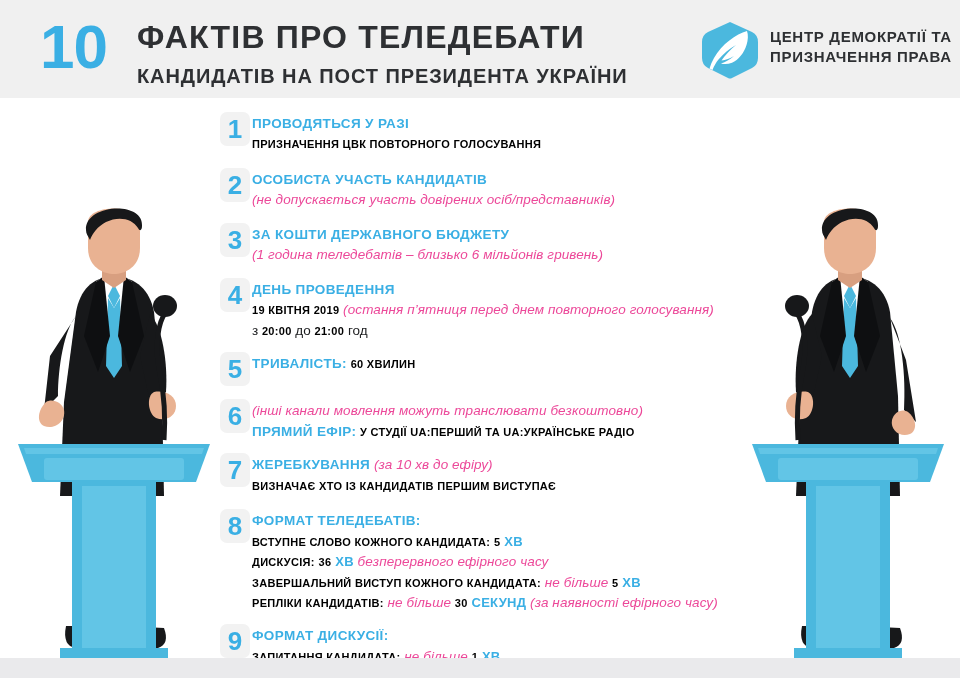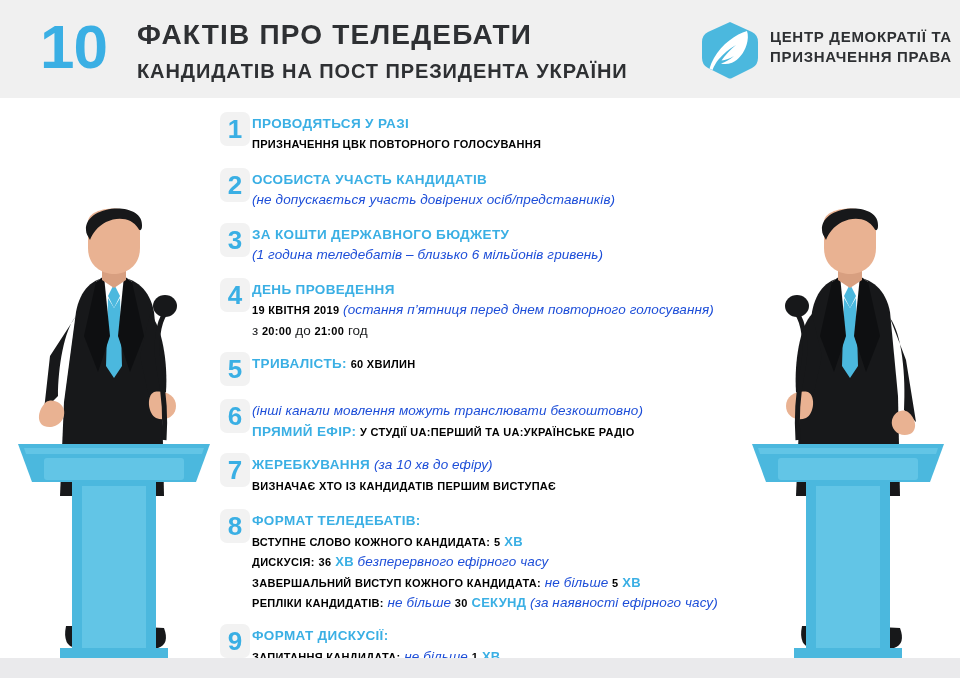--- a/index.html
+++ b/index.html
@@ -16,21 +16,21 @@
     position:absolute;left:0;top:0;width:960px;height:98px;
     background:#f0f0f0;
   }
   .hdr-num{
     position:absolute;left:40px;top:16px;
     font-size:62px;font-weight:bold;color:#3aafe4;
     letter-spacing:-1px;line-height:1;
   }
   .hdr-titles{position:absolute;left:137px;top:20px;}
   .hdr-line1{
-    font-size:28px;font-weight:bold;color:#2e3033;
+    font-size:32px;font-weight:bold;color:#2e3033;
     letter-spacing:1.2px;line-height:1.08;white-space:nowrap;
   }
   .hdr-line2{
     font-size:20px;font-weight:bold;color:#2e3033;
     letter-spacing:0.9px;line-height:1.15;margin-top:10px;white-space:nowrap;
   }
 
   
   .logo{position:absolute;left:700px;top:18px;width:268px;height:64px;text-align:center;}
   .logo-mark{position:absolute;left:0;top:2px;width:60px;height:60px;}
@@ -55,21 +55,21 @@
     display:flex;align-items:center;justify-content:center;
     font-size:26px;line-height:1;
   }
   .badge.w1{width:30px;height:34px;}
   .fact-body{margin-left:2px;padding-top:1px;}
 
   .ln{line-height:1.28;white-space:nowrap;}
   .blue{color:#3aafe4;}
   .cap{font-weight:bold;letter-spacing:0.35px;font-size:13.5px;}
   .capb{font-weight:bold;letter-spacing:0.3px;font-size:11px;color:#000000;}
-  .ital{font-style:italic;font-weight:normal;font-size:13.5px;color:#1d4ed8;letter-spacing:0.1px;}
+  .ital{font-style:italic;font-weight:normal;font-size:13.5px;color:#ec4899;letter-spacing:0.1px;}
   .small-cap{font-weight:bold;font-size:13px;letter-spacing:0.3px;}
   .reg{font-weight:normal;font-size:13.5px;color:#1b1c1e;}
 
   
   .fig{position:absolute;}
   .fig-left{left:14px;top:196px;width:200px;height:462px;}
   .fig-right{left:748px;top:196px;width:200px;height:462px;}
 </style>
 </head>
 <body>

